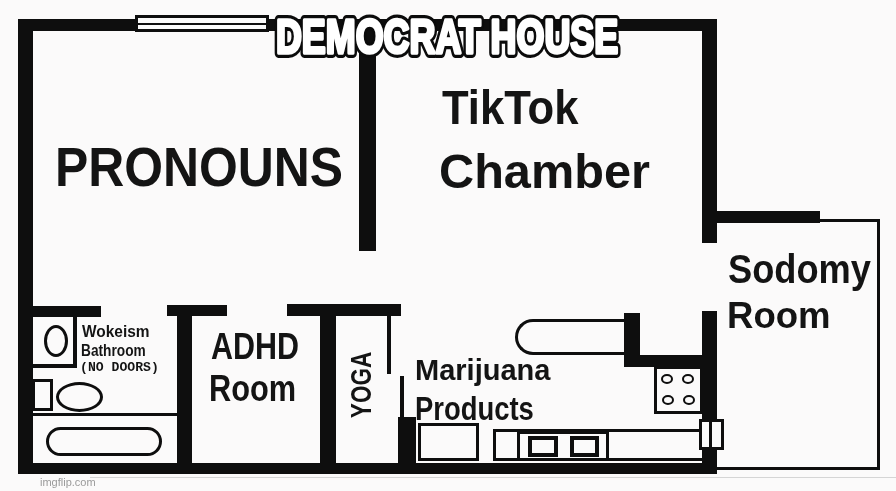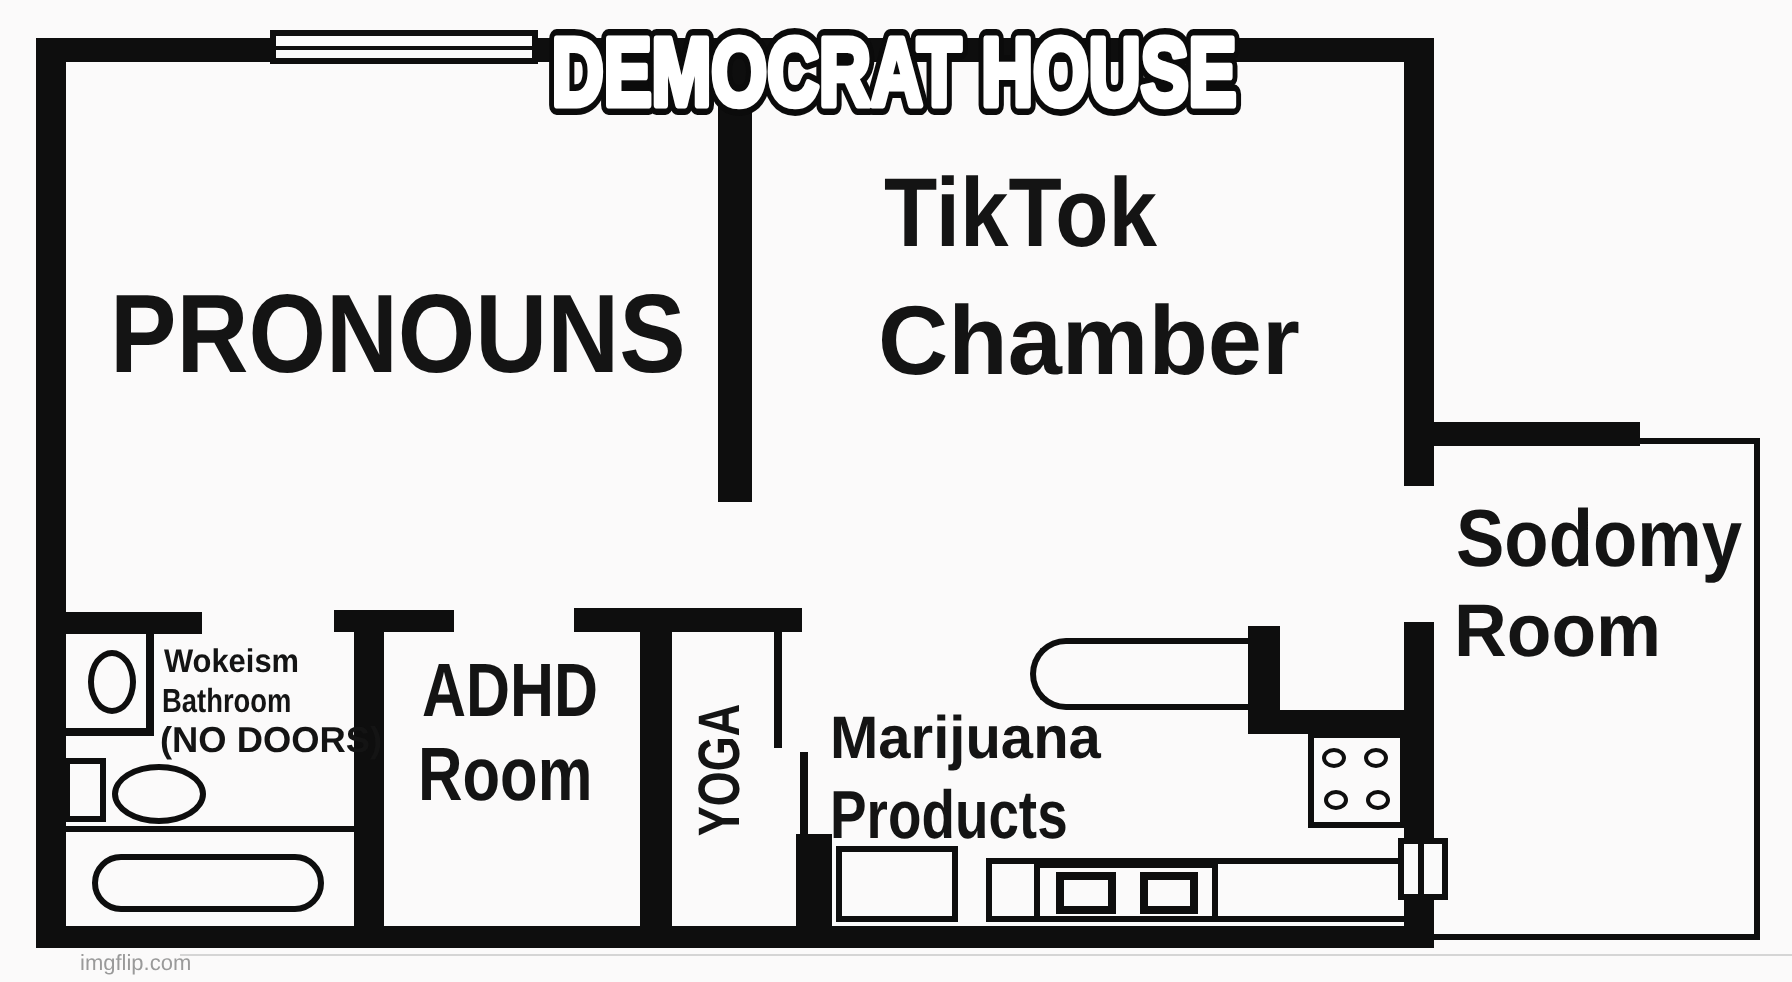--- a/index.html
+++ b/index.html
@@ -106,21 +106,21 @@
   <div class="lbl" id="t-adhd" style="left:211.2px;top:325px;font-size:37.77px;transform-origin:0 0;transform:scaleX(0.8065);">ADHD</div>
   <div class="lbl" id="t-aroom" style="left:209.4px;top:367.2px;font-size:37.77px;transform-origin:0 0;transform:scaleX(0.8148);">Room</div>
 
   <div class="lbl" id="t-mari" style="left:414.6px;top:352.6px;font-size:30.02px;transform-origin:0 0;transform:scaleX(0.9665);">Marijuana</div>
   <div class="lbl" id="t-prod" style="left:414.6px;top:389px;font-size:34.01px;transform-origin:0 0;transform:scaleX(0.8063);">Products</div>
 
   <div class="lbl" id="t-yoga" style="left:360.5px;top:385.1px;font-size:29.22px;transform:translate(-50%,-50%) rotate(-90deg) scaleX(0.77);">YOGA</div>
 
   <div class="lbl" id="t-wok" style="left:81.6px;top:322.2px;font-size:16.4px;transform-origin:0 0;transform:scaleX(0.9420);">Wokeism</div>
   <div class="lbl" id="t-bath" style="left:80.6px;top:341.2px;font-size:16.66px;transform-origin:0 0;transform:scaleX(0.8225);">Bathroom</div>
-  <div class="lbl" id="t-nodoors" style="left:80.4px;top:360.2px;font-size:18px;transform-origin:0 0;transform:scaleX(1.0100);">(NO DOORS)</div>
+  <div class="lbl" id="t-nodoors" style="left:80.4px;top:360.2px;font-size:13px;transform-origin:0 0;transform:scaleX(1.0100);font-family:Liberation Mono, monospace;">(NO DOORS)</div>
 
   <svg style="position:absolute;left:0;top:0;" width="896" height="70">
     <g id="t-title-g">
       <text x="0" y="0" transform="translate(275.9 52.6) scale(0.748 1)" font-family="Liberation Sans, sans-serif" font-size="48" font-weight="700" fill="#ffffff" stroke="#0b0b0b" stroke-width="10" paint-order="stroke" stroke-linejoin="round">DEMOCRAT HOUSE</text>
       <text id="t-title" x="0" y="0" transform="translate(275.9 52.6) scale(0.748 1)" font-family="Liberation Sans, sans-serif" font-size="48" font-weight="700" fill="#ffffff" stroke="#ffffff" stroke-width="3.4" paint-order="stroke" stroke-linejoin="round">DEMOCRAT HOUSE</text>
     </g>
   </svg>
 
   <div style="position:absolute;left:3px;top:476px;font-size:11px;color:#9a9a9a;padding-left:37px;">imgflip.com</div>
 

